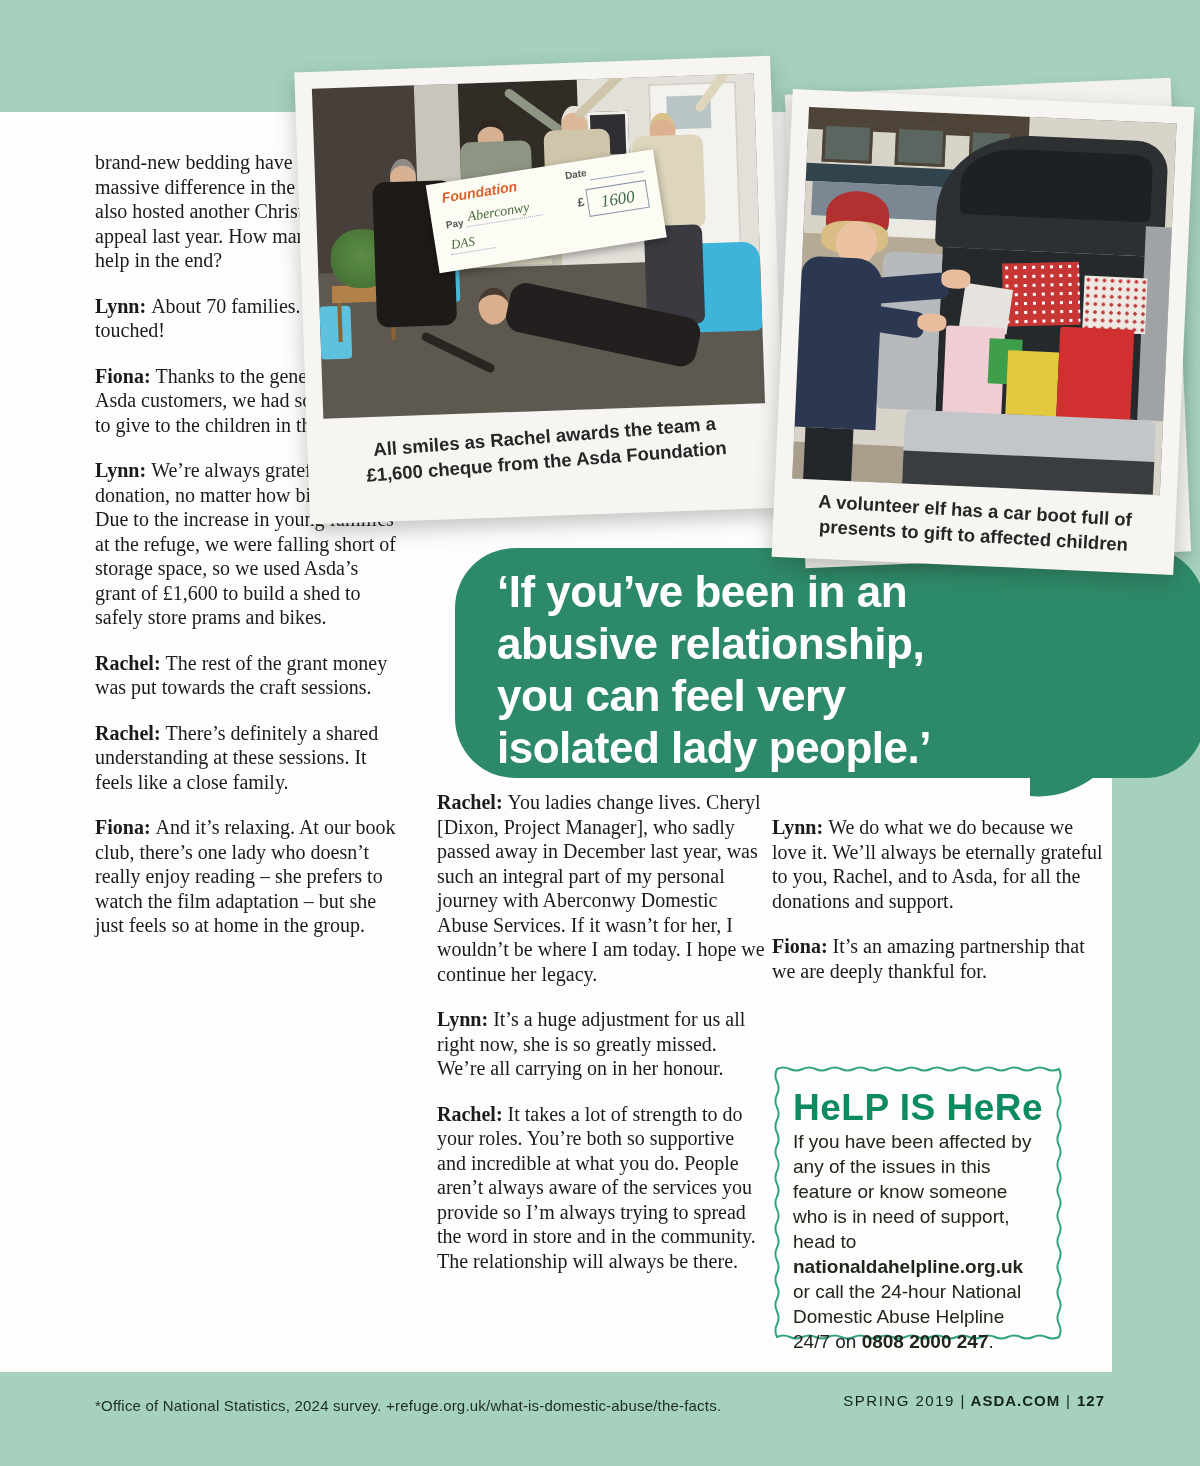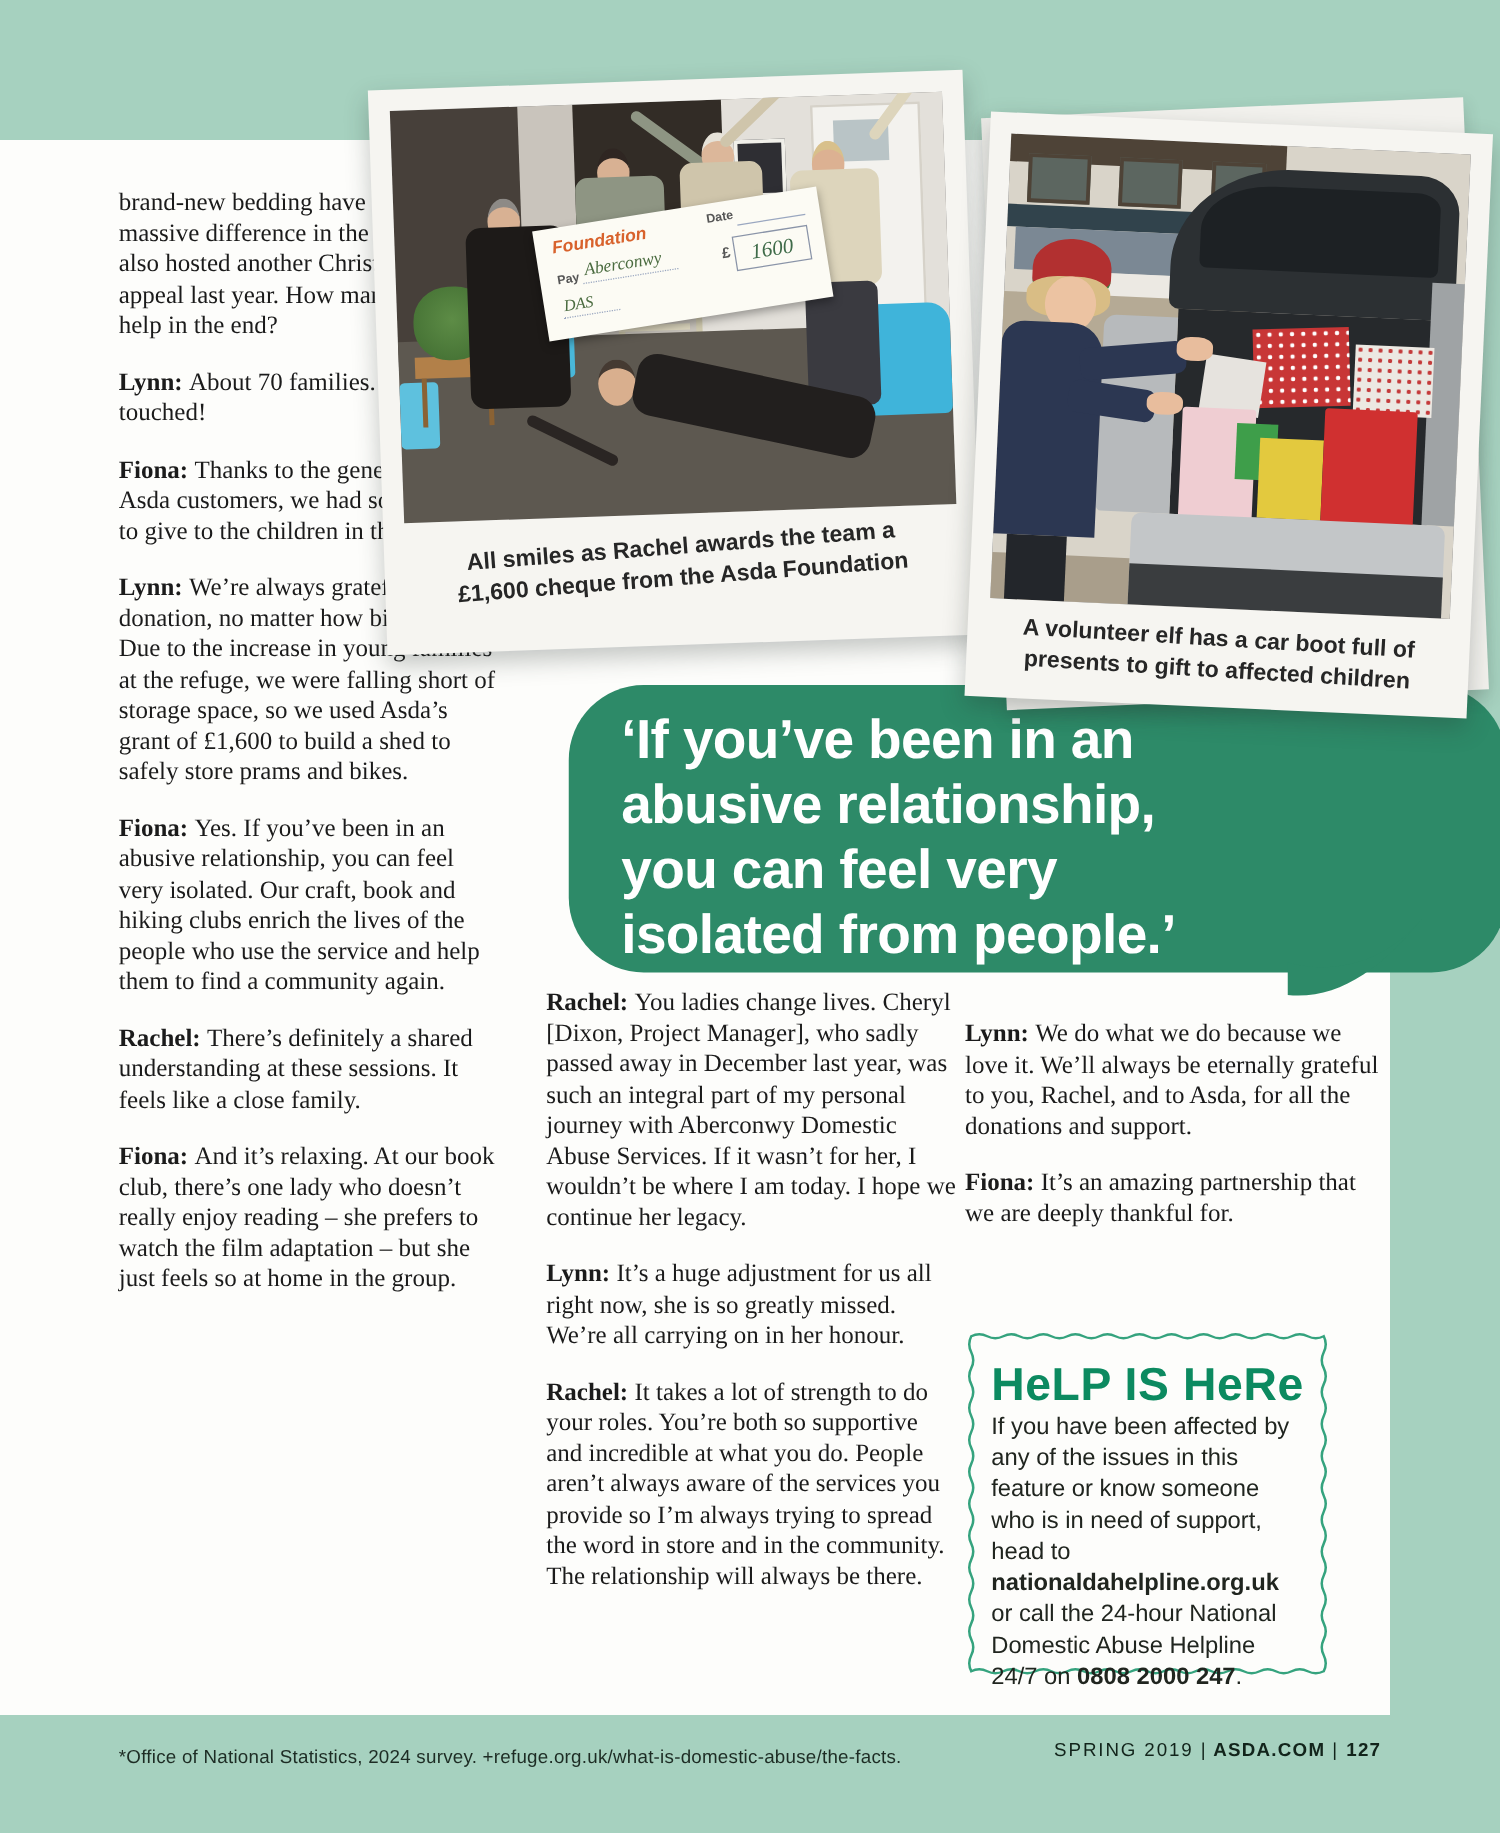--- a/index.html
+++ b/index.html
@@ -65,33 +65,33 @@
 </head>
 <body>
 
 <div id="content-block" class="abs"></div>
 
 <div id="bubble" class="abs">
   <div class="lines">
       <div>‘If you’ve been in an</div>
       <div>abusive relationship,</div>
       <div>you can feel very</div>
-      <div>isolated from people.’</div>
+      <div>isolated lady people.’</div>
     </div>
 </div>
 <svg id="bubble-tail" class="abs" viewBox="0 0 115 75">
   <path d="M 0 70 C 40 74 75 50 110 6 C 85 38 45 56 0 44 Z" fill="#2d8a68"></path>
 </svg>
 
 <div id="col-left" class="col">
     <p>brand-new bedding have made a massive difference in the refuge. We also hosted another Christmas toy appeal last year. How many did we help in the end?</p>
     <p><b>Lynn: </b>About 70 families. We were so touched!</p>
     <p><b>Fiona: </b>Thanks to the generosity of Asda customers, we had so many toys to give to the children in the area.</p>
     <p><b>Lynn: </b>We’re always grateful for any donation, no matter how big or small. Due to the increase in young families at the refuge, we were falling short of storage space, so we used Asda’s grant of £1,600 to build a shed to safely store prams and bikes.</p>
-    <p><b>Fiona: </b>Yes. If you’ve been in an abusive relationship, you can feel very isolated. Our craft, book and hiking clubs enrich the lives of the people who use the service and help them to find a community again.</p>
+    <p><b>Rachel: </b>The rest of the grant money was put towards the craft sessions.</p>
     <p><b>Rachel: </b>There’s definitely a shared understanding at these sessions. It feels like a close family.</p>
     <p><b>Fiona: </b>And it’s relaxing. At our book club, there’s one lady who doesn’t really enjoy reading – she prefers to watch the film adaptation – but she just feels so at home in the group.</p>
   </div>
 <div id="col-mid" class="col">
     <p><b>Rachel: </b>You ladies change lives. Cheryl [Dixon, Project Manager], who sadly passed away in December last year, was such an integral part of my personal journey with Aberconwy Domestic Abuse Services. If it wasn’t for her, I wouldn’t be where I am today. I hope we continue her legacy.</p>
     <p><b>Lynn: </b>It’s a huge adjustment for us all right now, she is so greatly missed. We’re all carrying on in her honour.</p>
     <p><b>Rachel: </b>It takes a lot of strength to do your roles. You’re both so supportive and incredible at what you do. People aren’t always aware of the services you provide so I’m always trying to spread the word in store and in the community. The relationship will always be there.</p>
   </div>
 <div id="col-right" class="col">
     <p><b>Lynn: </b>We do what we do because we love it. We’ll always be eternally grateful to you, Rachel, and to Asda, for all the donations and support.</p>

